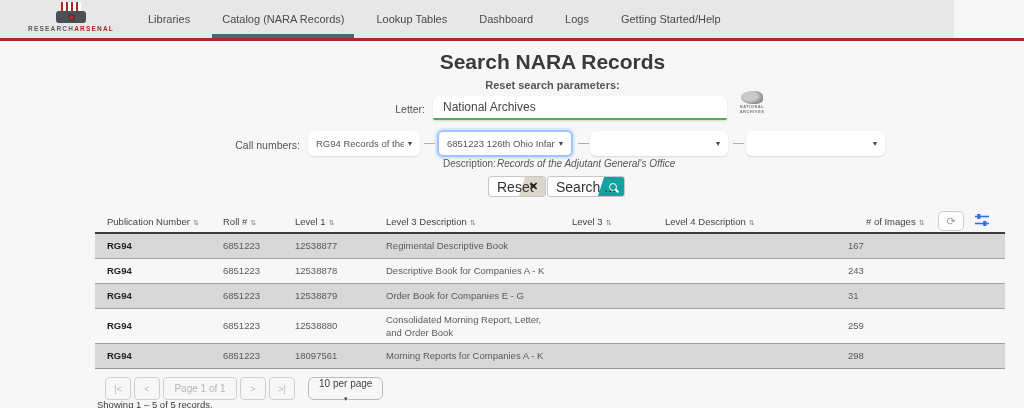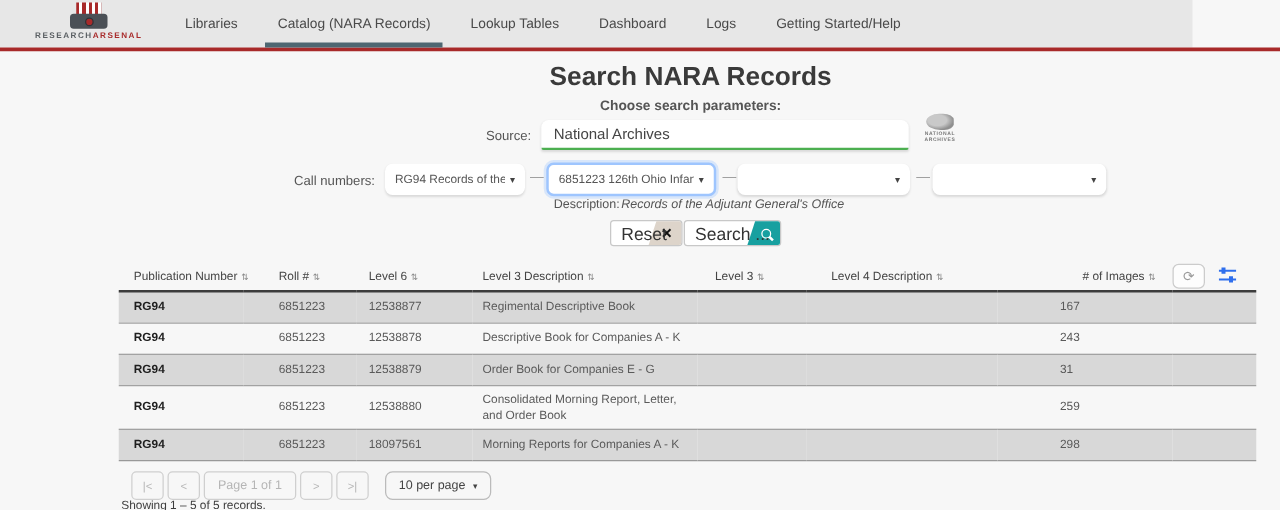--- a/index.html
+++ b/index.html
@@ -78,21 +78,21 @@
   .results td:nth-child(7) { padding-left:50px; }
   .sort { font-size:7px; color:#888; margin-left:3px; }
   .th-icons { text-align:right; padding-right:4px; }
   .refresh-btn { display:inline-flex; align-items:center; justify-content:center; width:26px; height:20px; border:1px solid #ccc; border-radius:5px; background:#fdfdfd; color:#999; font-size:11px; cursor:pointer; vertical-align:middle; }
   .filter-icon { display:inline-block; margin-left:8px; vertical-align:middle; cursor:pointer; }
 
   
   .pager { position:absolute; left:105px; top:377px; display:flex; align-items:center; gap:3px; }
   .pg-btn { height:23px; min-width:26px; border:1px solid #cfcfcf; border-radius:4px; background:transparent; color:#b5b5b5; font-size:9px; display:flex; align-items:center; justify-content:center; cursor:pointer; font-family:"Liberation Sans",sans-serif; }
   .pg-page { min-width:74px; font-size:10px; padding:0 8px; }
-  .per-page { height:23px; margin-left:10px; border:1px solid #bbb; border-radius:6px; background:transparent; color:#444; font-size:10px; display:flex; align-items:center; gap:6px; padding:0 10px; cursor:pointer; font-family:"Liberation Sans",sans-serif; }
+  .per-page { height:23px; margin-left:10px; border:1px solid #bbb; border-radius:6px; background:transparent; color:#444; font-size:10px; display:flex; align-items:center; gap:6px; padding:0 10px; cursor:pointer; font-family:"Liberation Sans",sans-serif;flex-direction:column; }
   .per-page .caret-down { font-size:7px; color:#444; }
   .showing { position:absolute; left:97px; top:399px; font-size:9.5px; color:#3c3c3c; }
 </style>
 </head>
 <body>
 
 <div class="page">
 
   <div class="header">
     <nav class="nav">
@@ -112,23 +112,23 @@
       <div class="cam">
           <span class="lens"></span>
         </div>
     </div>
     <div class="brand-text">
       <span class="b1">RESEARCH</span><span class="b2">ARSENAL</span>
     </div>
   </div>
 
   <div class="page-title">Search NARA Records</div>
-  <div class="page-subtitle">Choose search parameters:</div>
-
-  <label class="source-label">Source:</label>
+  <div class="page-subtitle">Reset search parameters:</div>
+
+  <label class="source-label">Letter:</label>
   <input class="source-input" value="National Archives" style="">
   <div class="na-logo">
     <div class="na-emblem"></div>
     <div class="na-caption">NATIONAL ARCHIVES</div>
   </div>
 
   <label class="callnum-label">Call numbers:</label>
 
   <div class="select" style="left:308px;width:112px;">
     <span class="select-value">RG94 Records of the Adjutant G...</span>
@@ -178,21 +178,21 @@
         <col style="width:180px">
       <col style="width:87px">
         <col style="width:153px">
         <col style="width:140px">
         <col style="width:67px">
     </colgroup>
     <thead>
       <tr>
         <th><span>Publication Number</span><span class="sort">⇅</span></th>
         <th><span>Roll #</span><span class="sort">⇅</span></th>
-        <th><span>Level 6</span><span class="sort">⇅</span></th>
+        <th><span>Level 1</span><span class="sort">⇅</span></th>
         <th><span>Level 3 Description</span><span class="sort">⇅</span></th>
         <th><span>Level 3</span><span class="sort">⇅</span></th>
         <th><span>Level 4 Description</span><span class="sort">⇅</span></th>
         <th><span># of Images</span><span class="sort">⇅</span></th>
         <th class="th-icons">
           <span class="refresh-btn">⟳</span>
           <span class="filter-icon">
             <svg width="14" height="14" viewBox="0 0 14 14">
               <line x1="0" y1="3.5" x2="14" y2="3.5" stroke="#2f6fed" stroke-width="1.6"></line>
               <line x1="0" y1="10.5" x2="14" y2="10.5" stroke="#2f6fed" stroke-width="1.6"></line>

